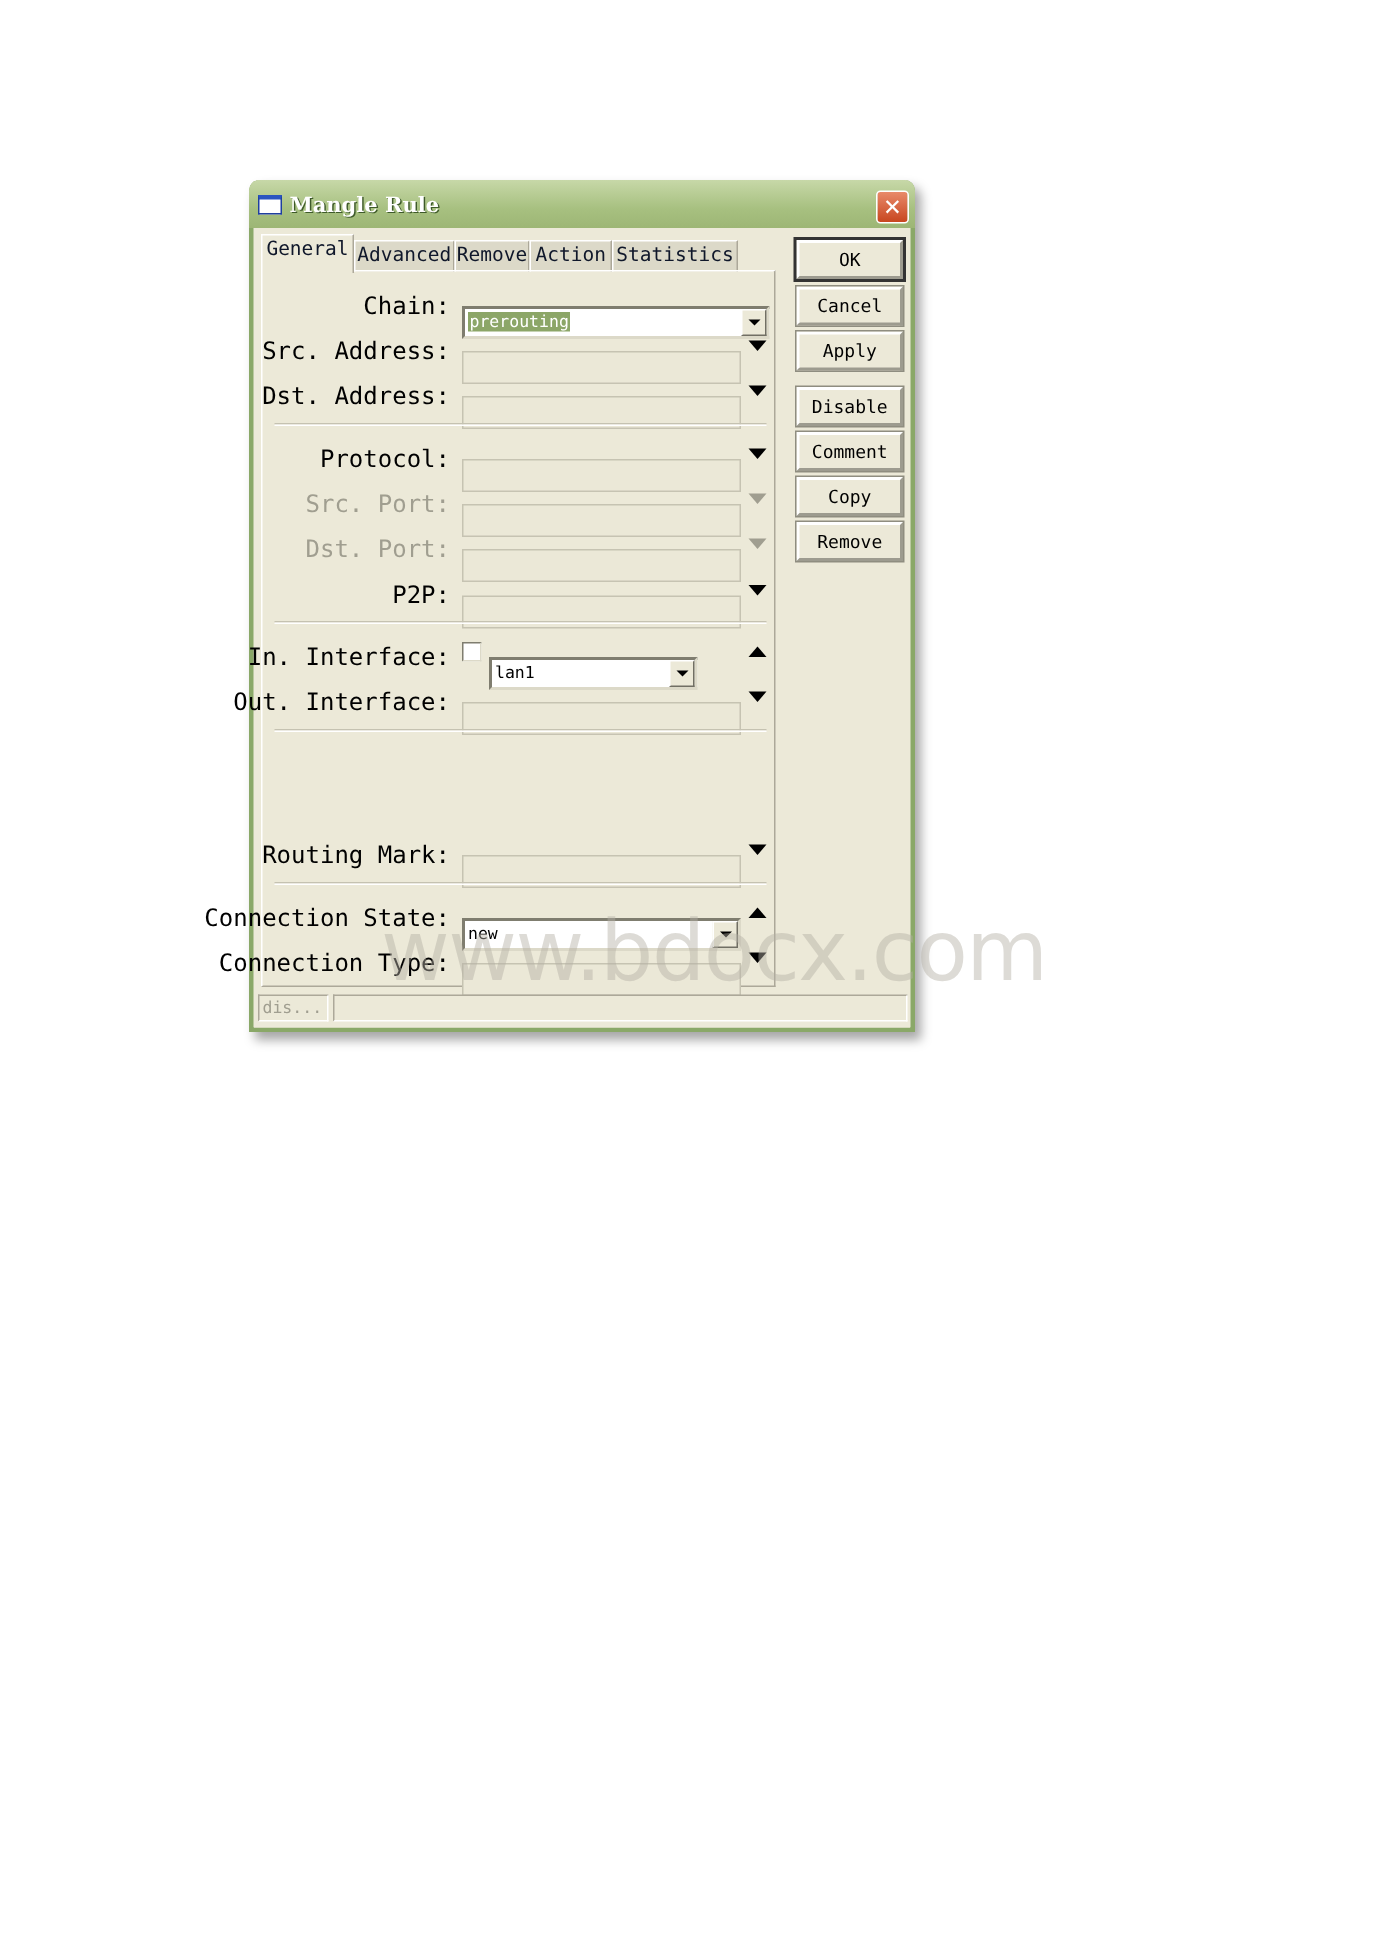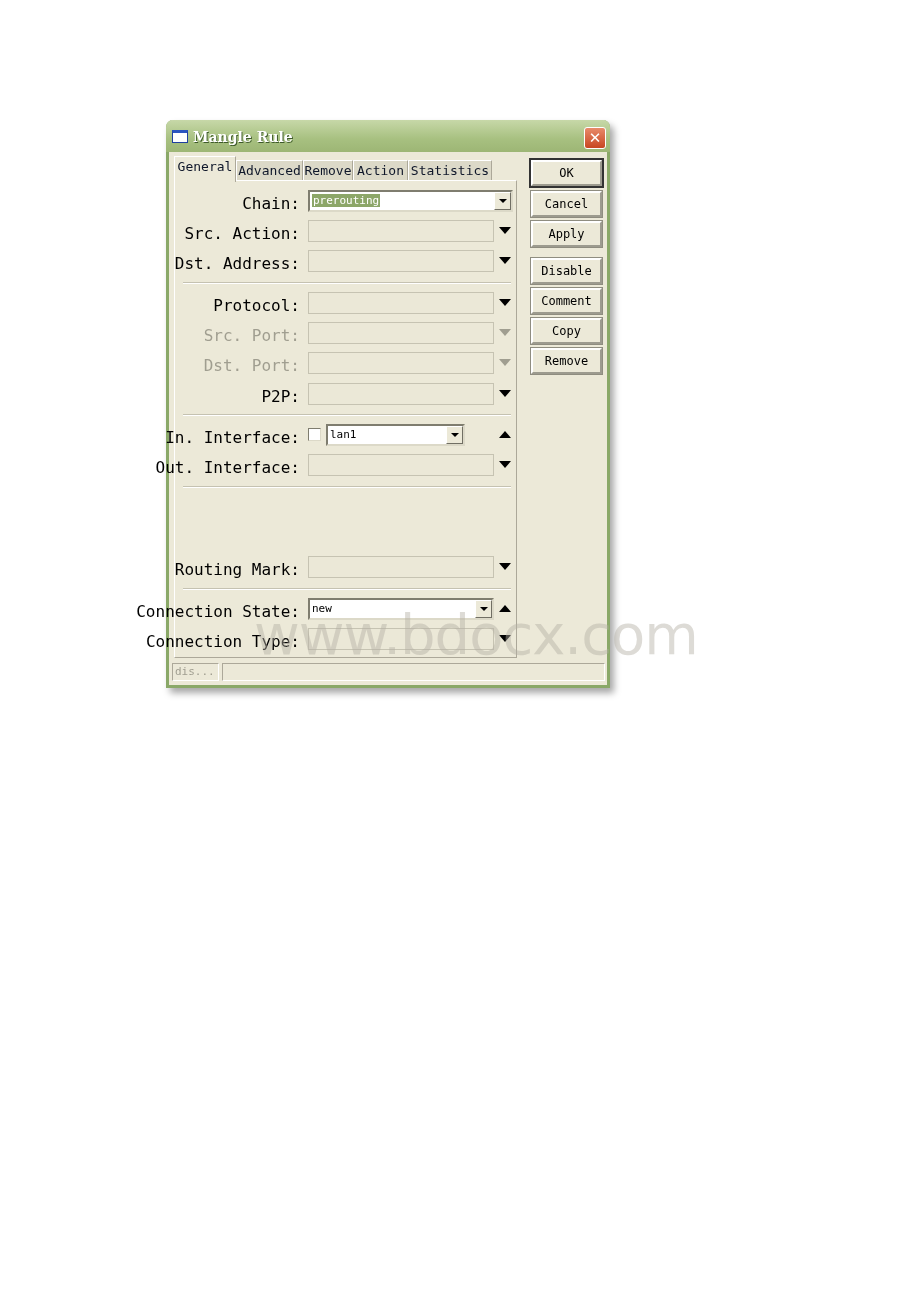--- a/index.html
+++ b/index.html
@@ -23,21 +23,21 @@
     .tab { position: absolute; top: 4px; height: 21px; background: #dcd9c8; border: 1px solid #fff;
            border-right-color: #aca899; border-bottom: none; font-size: 13px; color: #0f172a;
            line-height: 20px; text-align: center; box-sizing: border-box; }
     .tab.active { top: 0; height: 26px; background: #ece9d8; z-index: 2; }
     .panel { position: absolute; left: 5px; top: 60px; width: 343px; height: 478px;
              border: 1px solid #fff; border-right-color: #aca899; border-bottom-color: #aca899;
              box-sizing: border-box; }
     .row { position: absolute; left: 0; width: 340px; height: 24px; }
     .lbl { position: absolute; right: 215px; top: 5px; font-size: 16px; color: #000; white-space: nowrap; }
     .lbl.dis { color: #a09e90; }
-    .field { position: absolute; left: 133px; top: 1px; width: 186px; height: 22px; box-sizing: border-box;
+    .field { position: absolute; left: 133px; top: 15px; width: 186px; height: 22px; box-sizing: border-box;
              border: 1px solid #c6c3b2; background: #ebe8d7; }
     .field.white { background: #fff; border: 2px solid #7f7d6f; border-right-color: #dcd9c8; border-bottom-color: #dcd9c8; }
     .field .val { position: absolute; left: 2px; top: 2px; font-size: 11px; }
     .field .val.sel { background: #8ca668; color: #fff; padding: 0 1px; }
     .dd-btn { position: absolute; right: 0; top: 0; width: 17px; height: 18px; background: #ece9d8;
               border: 1px solid #fff; border-right-color: #716f64; border-bottom-color: #716f64; box-sizing: border-box; }
     .dd-btn::after { content: ""; position: absolute; left: 4px; top: 6px; border-left: 4px solid transparent;
                      border-right: 4px solid transparent; border-top: 4px solid #000; }
     .arrow { position: absolute; left: 324px; top: 8px; width: 0; height: 0; border-left: 6px solid transparent;
              border-right: 6px solid transparent; border-top: 7px solid #000; }
@@ -79,21 +79,21 @@
 
     <div class="row" style="top:8px;">
       <span class="lbl">Chain:</span>
       <div class="field white" style="width:205px;">
         <span class="val sel">prerouting</span>
         <span class="dd-btn"></span>
       </div>
     </div>
 
     <div class="row" style="top:38px;">
-      <span class="lbl">Src. Action:</span>
+      <span class="lbl">Src. Address:</span>
       <div class="field">
           <span class="val"></span>
         </div>
       <span class="arrow"></span>
     </div>
 
     <div class="row" style="top:68px;">
       <span class="lbl">Dst. Address:</span>
       <div class="field">
           <span class="val"></span>

